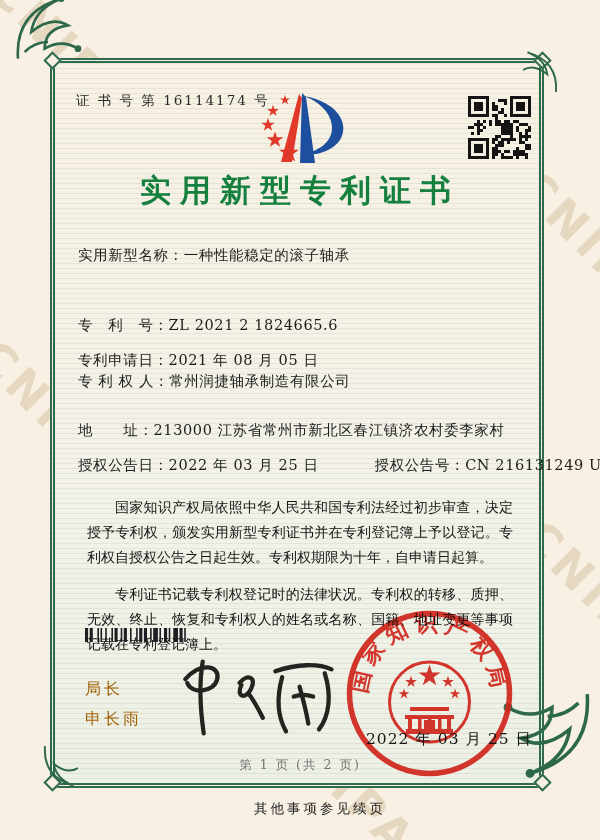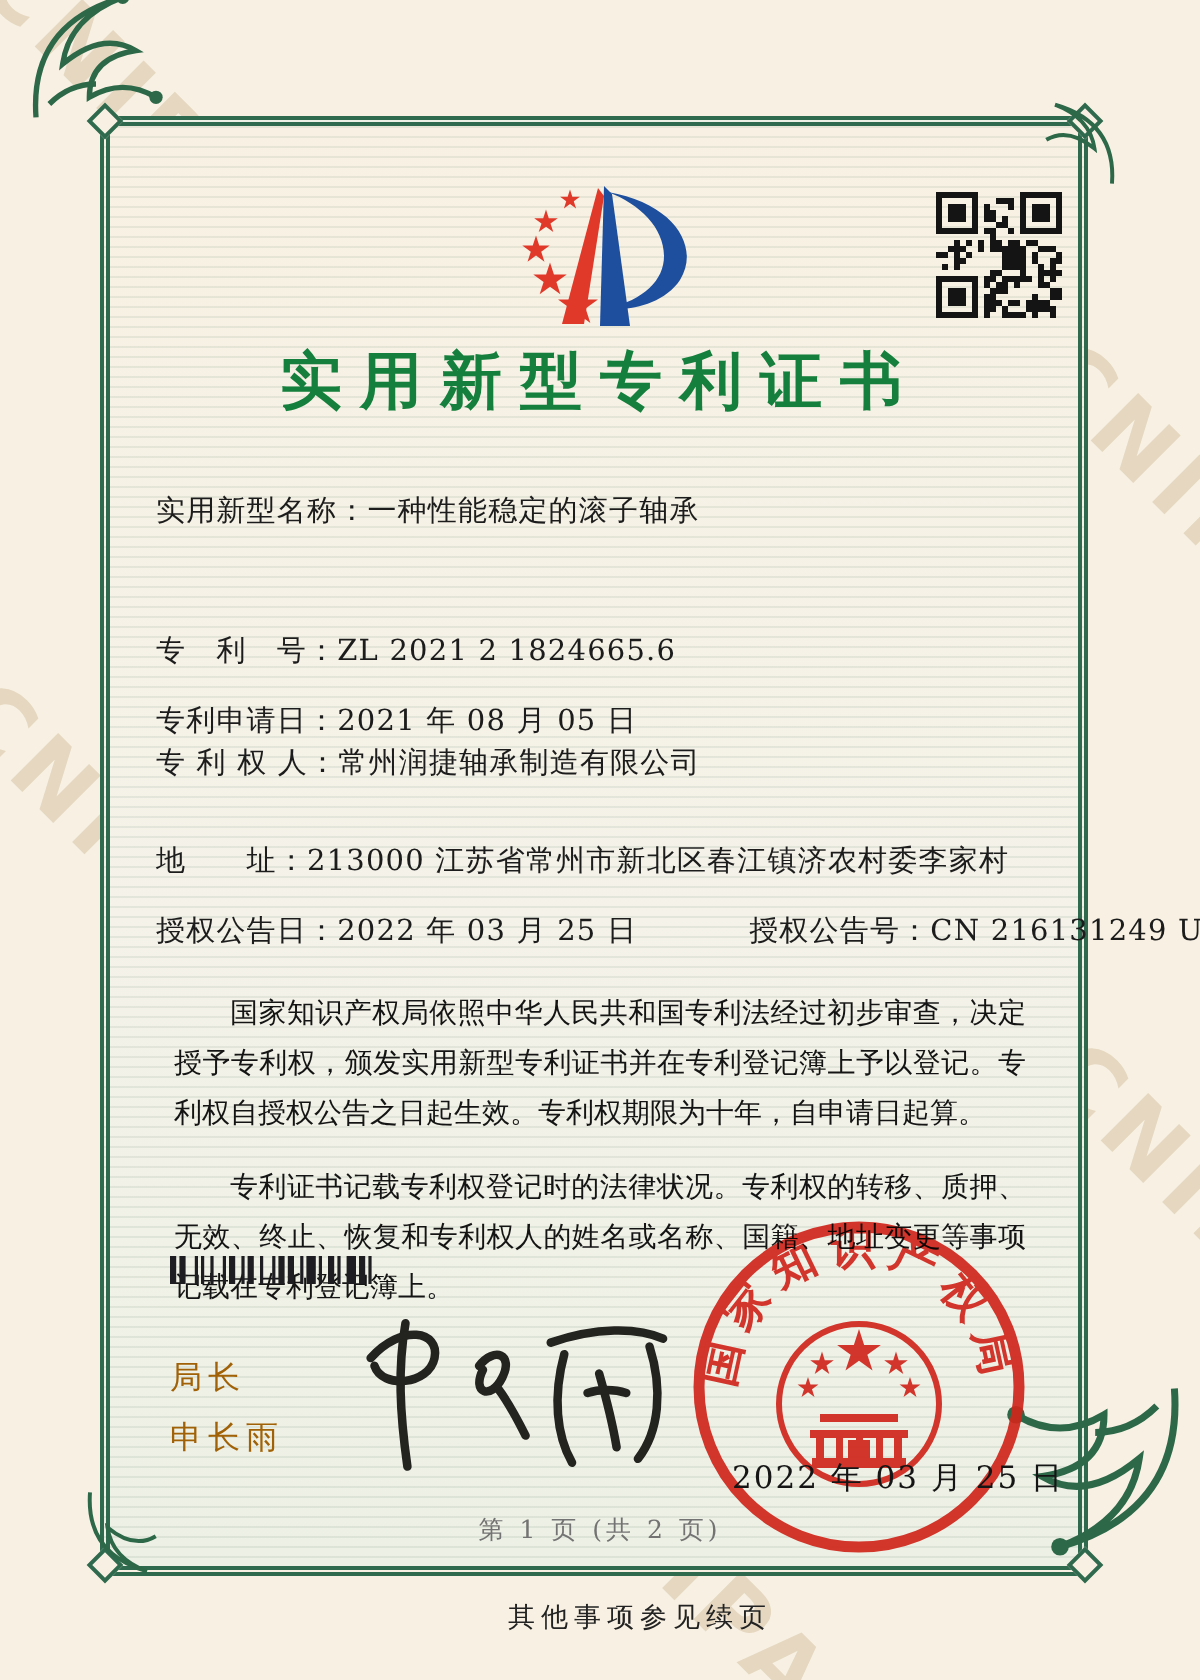--- a/index.html
+++ b/index.html
@@ -111,20 +111,21 @@
     </g>
   </svg>
   <svg class="flourish" style="left:40px;top:744px;transform:scale(1,-1);" width="56" height="46" viewBox="0 0 50 42">
     <g fill="none" stroke="#2d6849" stroke-width="1.8">
       <path d="M4,40 Q2,12 30,4 Q14,10 12,24 Q24,14 34,20"></path>
     </g>
   </svg>
 
   <div class="content">
 
+    <div class="certno">证 书 号 第 16114174 号</div>
 
     <svg class="logo" width="104" height="78" viewBox="0 0 100 78">
       <defs>
         <polygon id="star" points="0,-10 2.24,-3.09 9.51,-3.09 3.63,1.18 5.88,8.09 0,3.82 -5.88,8.09 -3.63,1.18 -9.51,-3.09 -2.24,-3.09"></polygon>
       </defs>
       <path d="M52,8 C86,14 98,36 88,52 C80,64 62,68 52,66 C70,62 80,52 80,40 C80,26 68,14 52,8 Z" fill="#1d4f9e"></path>
       <polygon points="50,5 54,9 63,75 48,75" fill="#1d4f9e"></polygon>
       <polygon points="47,6 50,10 40,74 29,74" fill="#e0392a"></polygon>
       <g fill="#e0392a">
         <use href="#star" transform="translate(37,65) scale(1.05)"></use>

